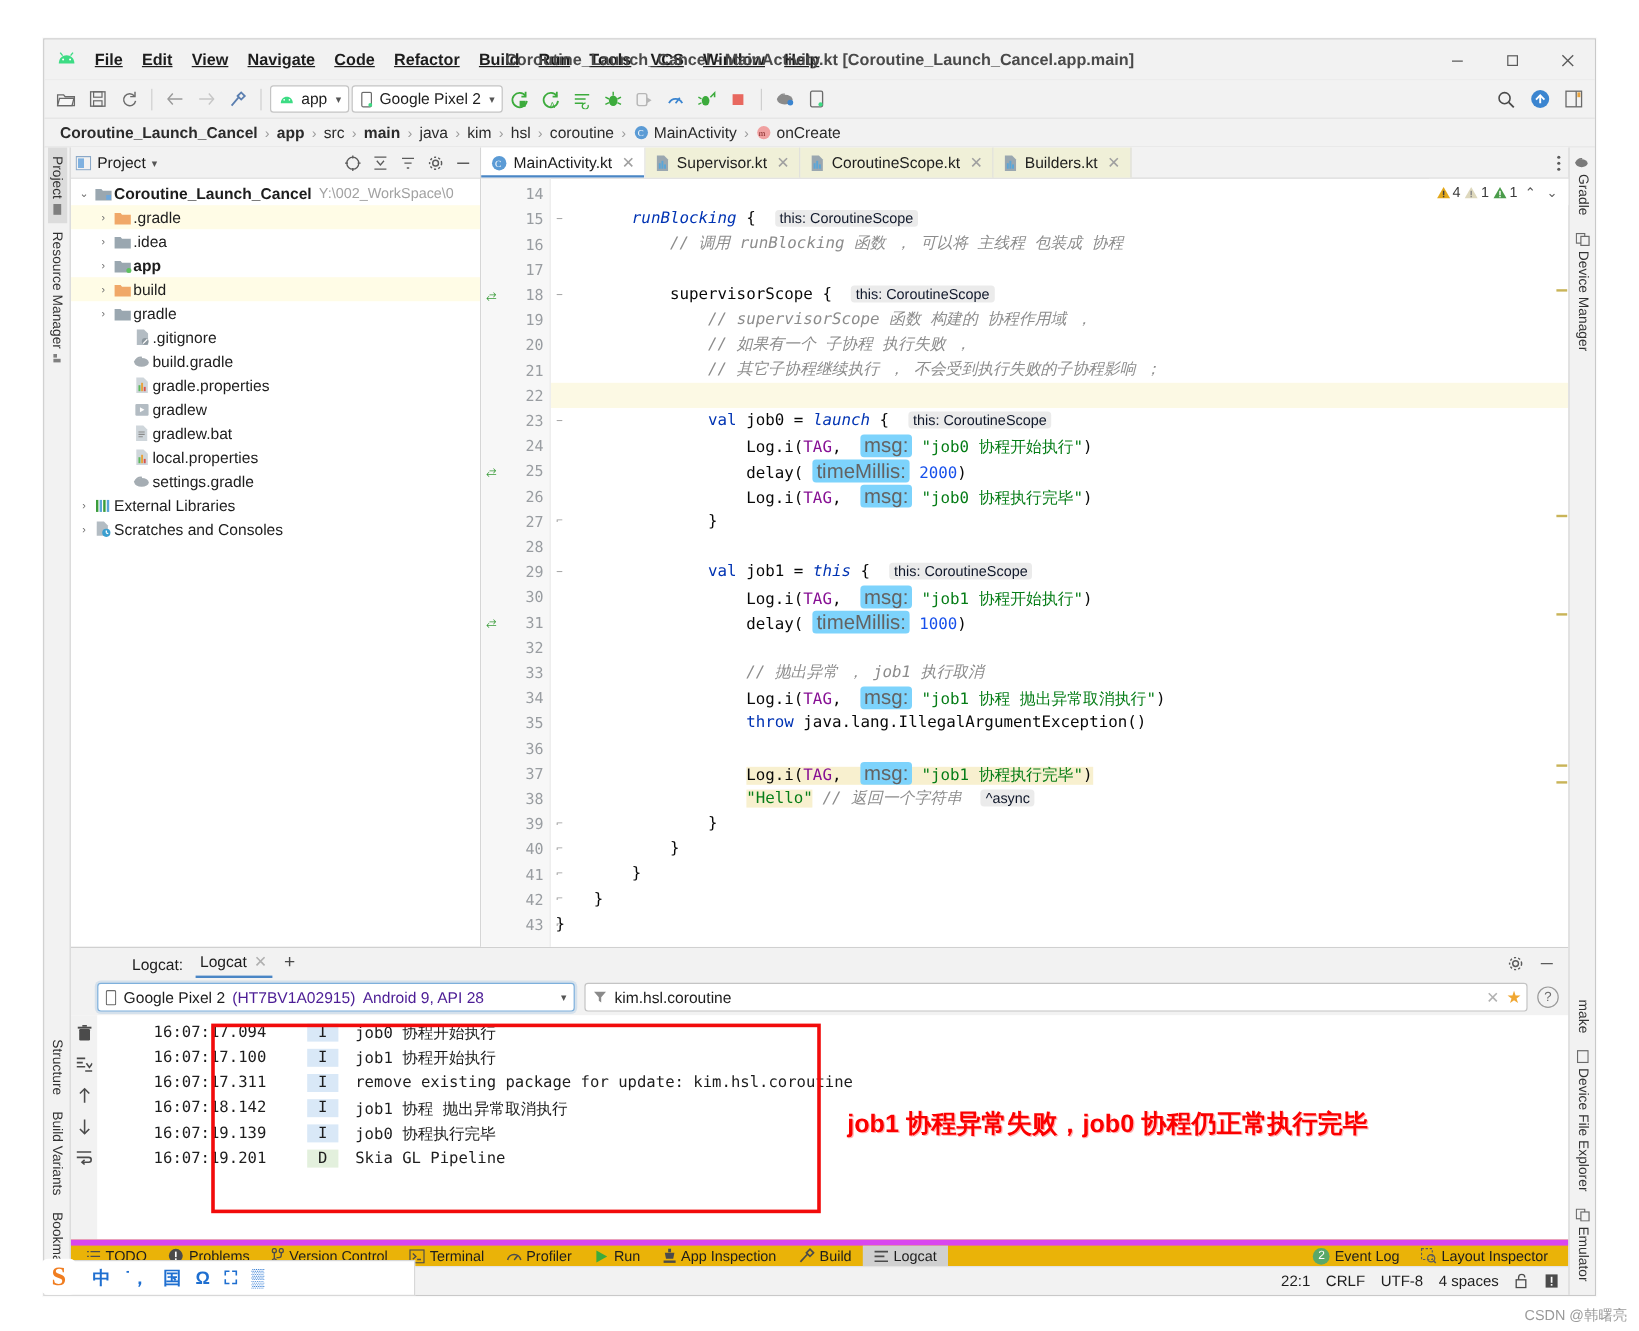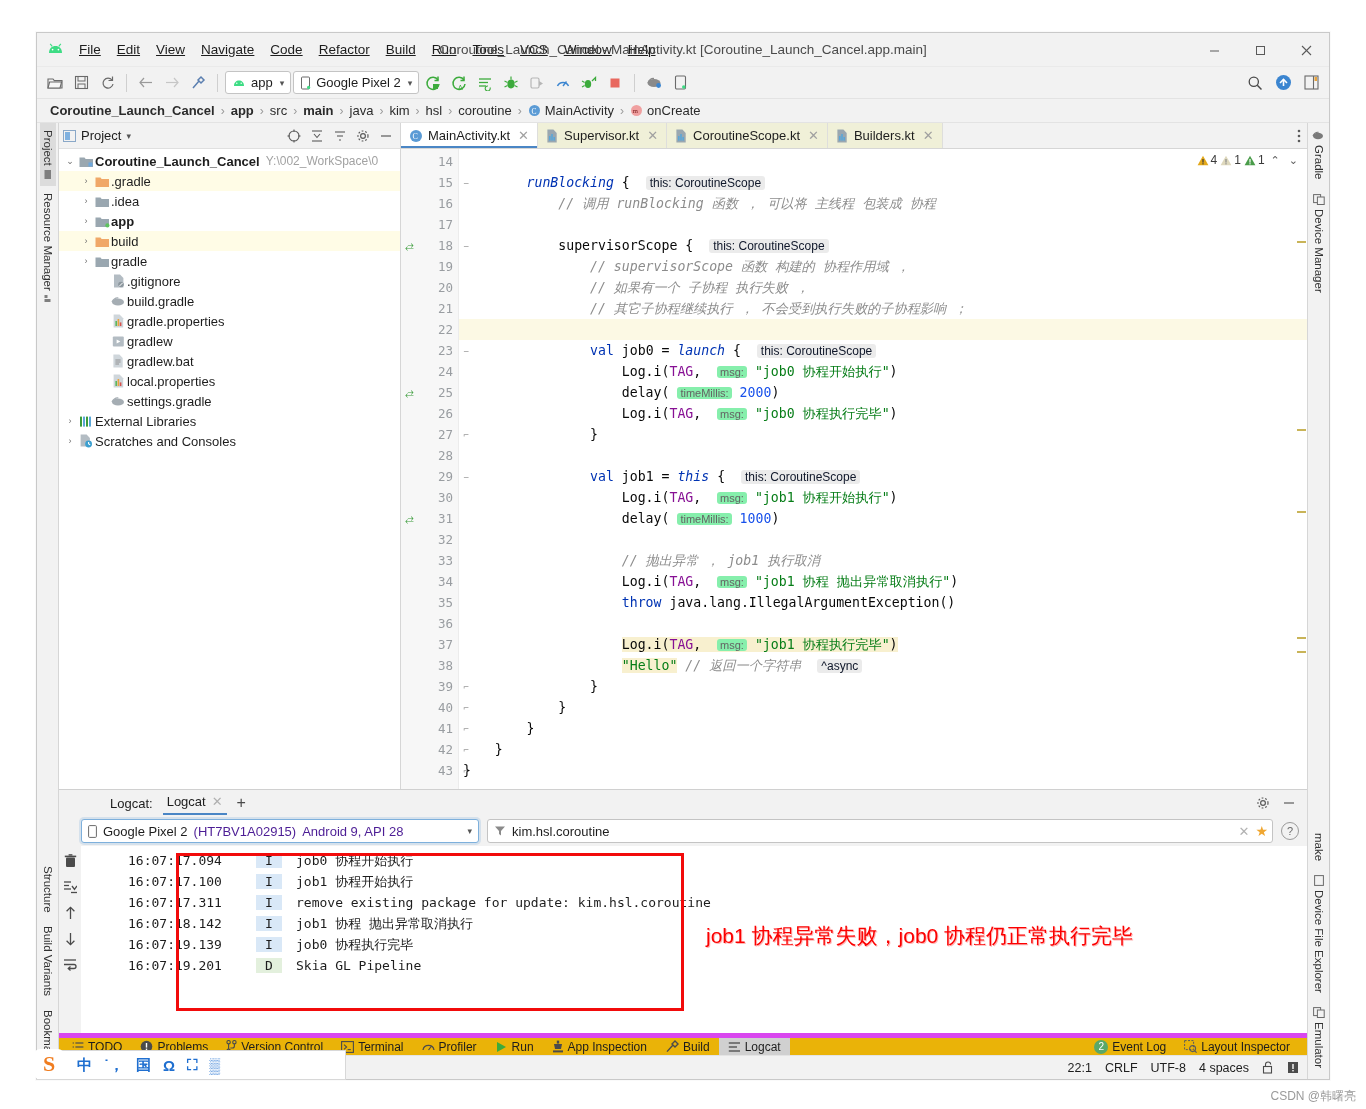--- a/index.html
+++ b/index.html
@@ -20,20 +20,21 @@
     border: 1px solid #c9c9c9;
     display: flex; flex-direction: column;
     box-shadow: 0 0 0 1px rgba(0,0,0,.02);
   }
 
   
   .menubar {
     height: 34px; display: flex; align-items: center;
     background: #f2f2f2; padding-left: 6px; position: relative;
     border-bottom: 1px solid #eaeaea;
+    font-weight: bold;
   }
   .app-logo { width: 24px; height: 22px; display:flex; align-items:center; justify-content:center; margin-right:4px;}
   .menu-item {
     font-size: 13.5px; color: #1d1d1d; padding: 3px 8px; cursor: default; white-space: nowrap;
   }
   .menu-item u { text-decoration: underline; }
   .win-title {
     position: absolute; left: 0; right: 0; text-align: center;
     font-size: 13.5px; color: #4a4a4a; pointer-events: none;
   }
@@ -125,21 +126,21 @@
   .kw { color:#0033b3; }
   .kwi { color:#0033b3; font-style:italic; }
   .cmt { color:#8c8c8c; font-style:italic; }
   .str { color:#067d17; }
   .num { color:#1750eb; }
   .tagv { color:#871094; }
   .hint {
     background:#ebebeb; color:#0f172a; border-radius:3px; padding:0 4px; font-family:"Liberation Sans",sans-serif;
     font-size:12px;
   }
-  .hintp { color:#636363; background:#86efac; border-radius:3px; padding:0 3px; font-family:"Liberation Sans",sans-serif; font-size:11px;}
+  .hintp { color:#636363; background:#7dd3fc; border-radius:3px; padding:0 3px; font-family:"Liberation Sans",sans-serif; font-size:17px;}
   .hl-line { background:#f8f0cf; }
   .plainw { color:#080808; }
 
   .inspect-bar {
     position:absolute; top:0; right:0; height:22px; display:flex; align-items:center; gap:3px;
     padding:0 6px; font-size:12px; color:#3a3a3a; background:#fff; z-index:5;
   }
   .insp-item { display:flex; align-items:center; gap:2px; }
   .marker-track { position:absolute; right:0; top:22px; bottom:0; width:12px; }
   .marker { position:absolute; right:1px; width:9px; height:2px; background:#c9b458; }
@@ -199,21 +200,21 @@
   }
   .sb-right { margin-left:auto; display:flex; align-items:center; gap:13px;}
 
   
   .red-rect {
     position:absolute; left:176px; top:853px; width:508px; height:158px;
     border:3px solid #f20b0b; pointer-events:none; z-index:50;
   }
   .red-text {
     position:absolute; left:706px; top:922px; z-index:51;
-    font-size:21px; font-weight:normal; color:#fb0000;
+    font-size:21px; font-weight:bold; color:#fb0000;
     text-shadow: 1px 1px 0 rgba(255,120,120,.55);
     white-space:nowrap; font-family:"Liberation Sans", sans-serif;
   }
 
   
   .ime-bar {
     position:absolute; left:36px; top:1050px; width:310px; height:30px;
     background:#ffffff; border:1px solid #d8d8d8; display:flex; align-items:center; gap:12px;
     padding-left:40px; z-index:60;
   }

